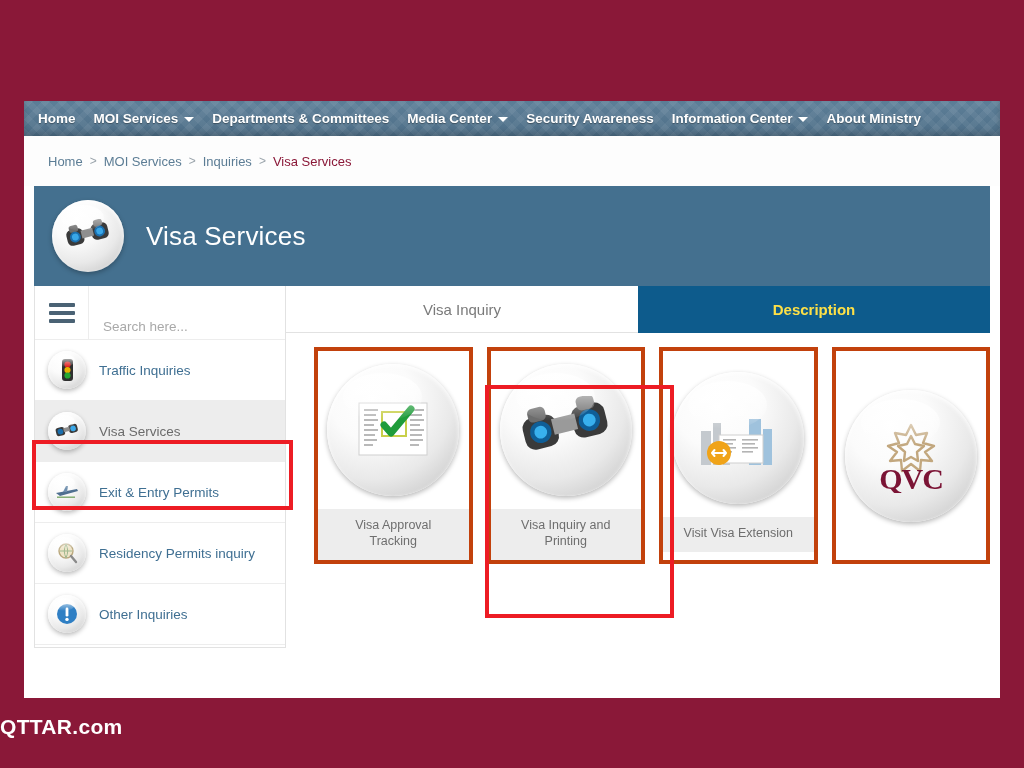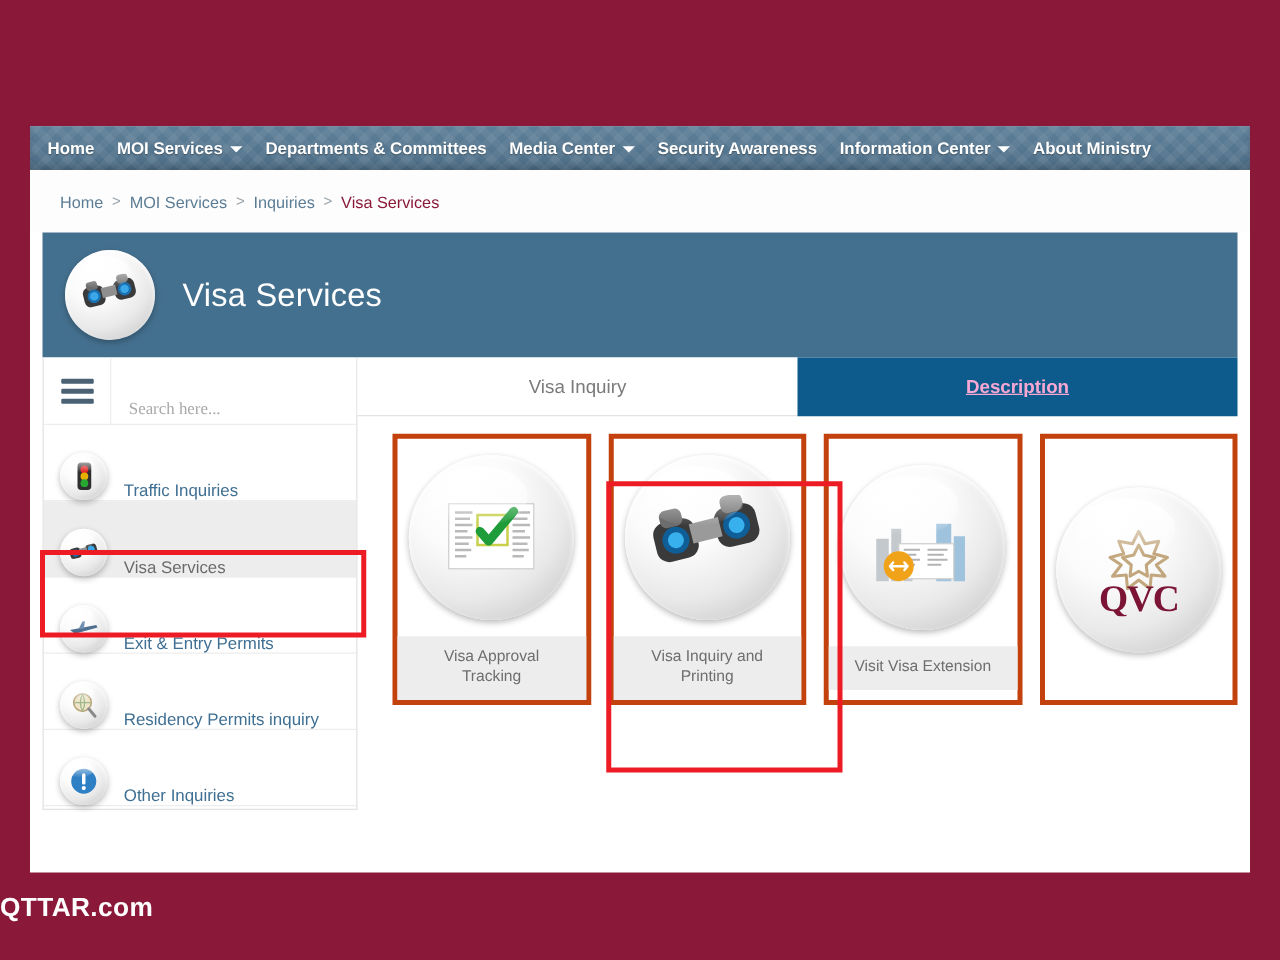--- a/index.html
+++ b/index.html
@@ -86,44 +86,44 @@
   .search-row{
     height:53px;display:flex;align-items:center;border-bottom:1px solid #ededed;
   }
   .burger{
     width:53px;height:53px;display:flex;flex-direction:column;justify-content:center;
     align-items:center;gap:4px;border-right:1px solid #ededed;cursor:pointer;flex:none;
   }
   .burger i{display:block;width:26px;height:4px;background:#4a6274;border-radius:1px;}
   .search-input{
     border:none;outline:none;flex:1;height:51px;padding:0 14px;
-    font-family:Liberation Serif, serif;font-size:13.5px;color:#555;
+    font-family:Liberation Sans, sans-serif;font-size:13.5px;color:#555;
     background:transparent;
     margin-top:28px;
   }
   .search-input::placeholder{color:#a9a9a9;}
 
   .side-item{
-    height:60px;display:flex;align-items:flex-end;gap:13px;padding-left:13px;
+    height:60px;display:flex;align-items:center;gap:13px;padding-left:13px;
     border-bottom:1px solid #ededed;cursor:pointer;
   }
   .side-item .lbl{font-size:13.5px;color:#3f6f92;}
   .side-item.active{background:#ededed;}
   .side-item.active .lbl{color:#6b6b6b;}
 
   
   .content{flex:1;display:flex;flex-direction:column;min-width:0;}
   .tabs{height:47px;display:flex;}
   .tab{
     flex:1;display:flex;align-items:center;justify-content:center;
     font-size:15px;color:#7a7a7a;background:#ffffff;
     border-bottom:1px solid #e2e2e2;cursor:pointer;
   }
   .tab.active{
-    background:#0d5b8c;color:#f9a8d4;font-weight:bold;border-bottom:none;text-decoration:underline;
+    background:#0d5b8c;color:#fde047;font-weight:bold;border-bottom:none;
   }
 
   .cards{
     display:flex;gap:14px;padding:14px 0 0 28px;
   }
   .card{
     width:156px;background:#ffffff;border:4px solid #c2410c;cursor:pointer;
     display:flex;flex-direction:column;justify-content:center;
   }
   .card-icon{height:158px;display:flex;align-items:center;justify-content:center;}

